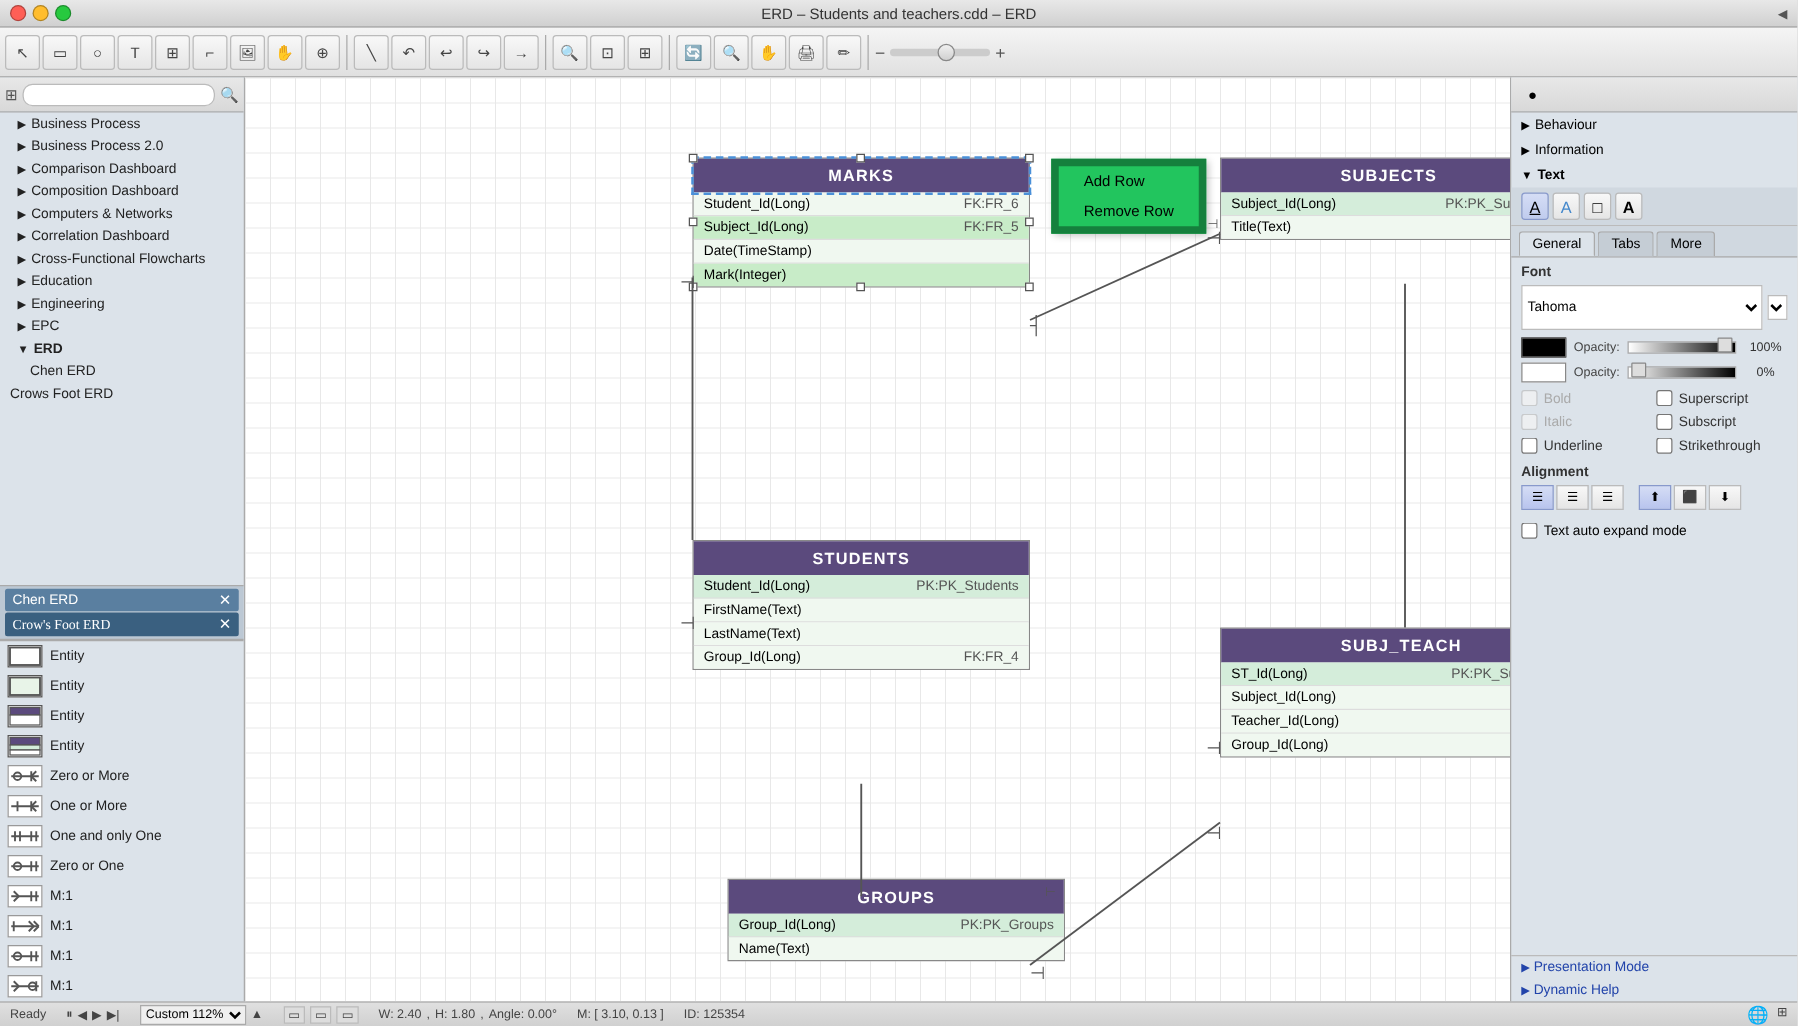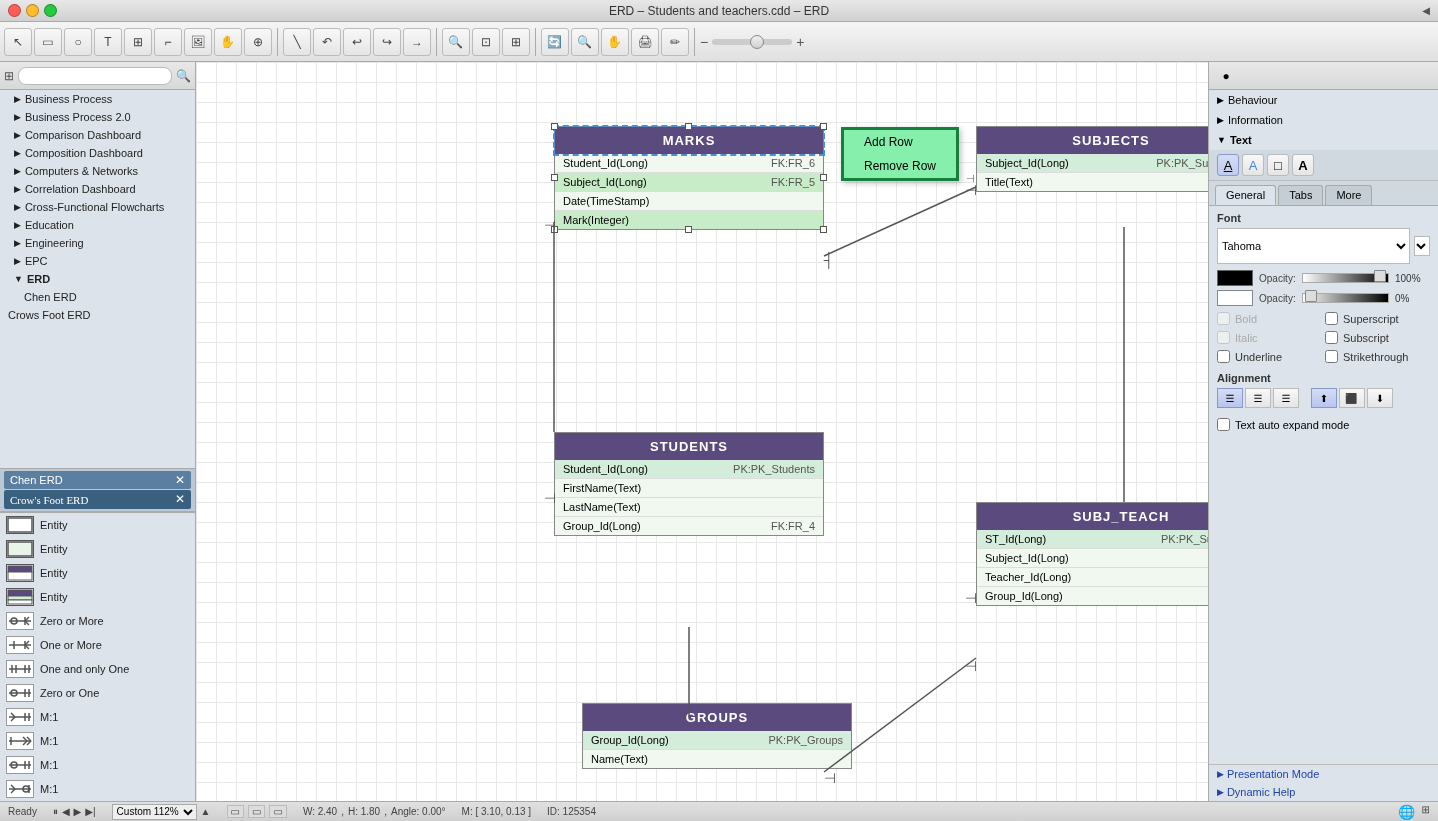--- a/index.html
+++ b/index.html
@@ -162,22 +162,22 @@
       border-bottom: 1px solid #ddd;
       background: #f0f8f0;
     }
     .erd-table-row.pk { background: #d4edda; }
     .erd-table-row .field-name { flex: 1; }
     .erd-table-row .field-key { color: #555; }
 
     
     #context-menu {
       position: absolute;
-      background: #86efac;
-      border: 3px solid #15803d;
+      background: #22c55e;
+      border: 6px solid #15803d;
       box-shadow: 2px 2px 6px rgba(0,0,0,0.25);
       z-index: 100;
       font-size: 12px;
     }
     .ctx-item {
       padding: 5px 20px;
       cursor: pointer;
     }
 
     
@@ -279,21 +279,21 @@
       border: 1px solid #666;
       cursor: pointer;
     }
     .opacity-label { color: #444; font-size: 10px; }
     .opacity-bar {
       flex: 1; height: 10px;
       background: linear-gradient(to right, transparent, black);
       border: 1px solid #aaa;
       position: relative;
     }
-    .opacity-val { font-size: 10px; color: #333; width: 35px; text-align: left; }
+    .opacity-val { font-size: 10px; color: #333; width: 35px; text-align: center; }
 
     .checkbox-row {
       display: flex;
       align-items: center;
       gap: 5px;
       margin-bottom: 3px;
       font-size: 11px;
       color: #333;
     }
     .checkbox-row.disabled { color: #aaa; }

